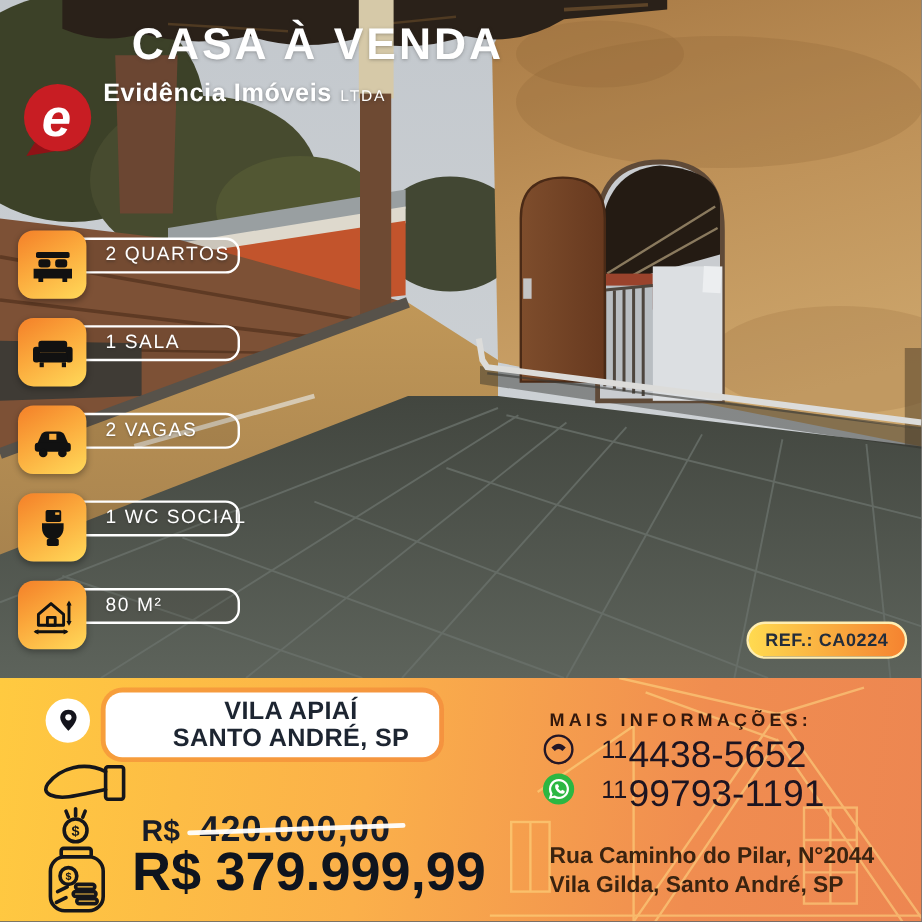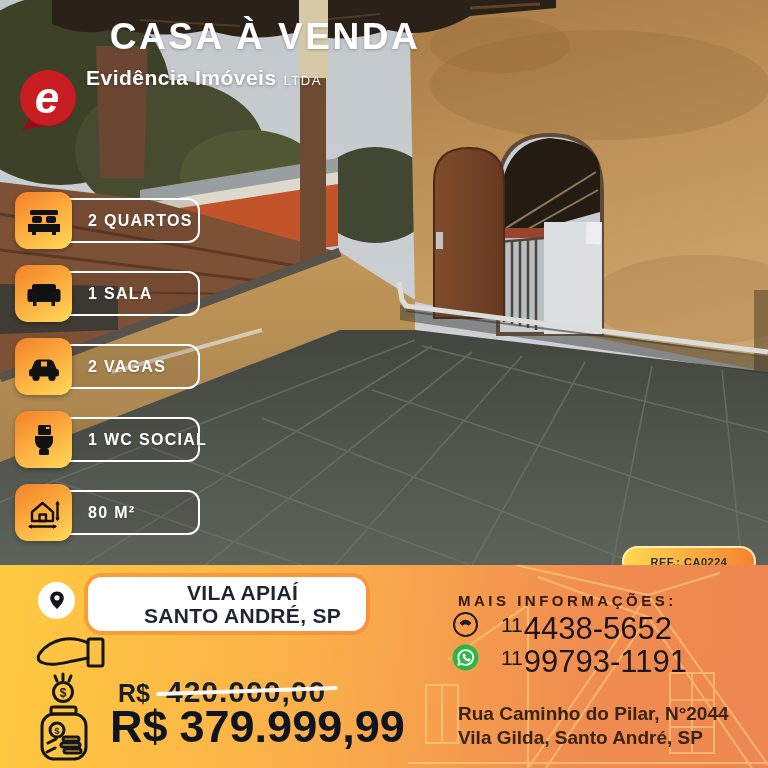--- a/index.html
+++ b/index.html
@@ -16,32 +16,32 @@
   .logo-col{display:flex;flex-direction:column;}
   .brand-line{display:flex;align-items:baseline;gap:7px;color:#fff;
               text-shadow:0 1px 3px rgba(40,40,40,.45);}
   .brand{font-size:21px;font-weight:700;letter-spacing:.5px;text-align:center;}
   .ltda{font-size:13px;font-weight:400;letter-spacing:1.5px;}
   .creci{margin-top:3px;text-align:center;font-size:14px;font-weight:700;
          letter-spacing:1.5px;color:#fff;text-shadow:0 1px 3px rgba(40,40,40,.45);}
   
   .features{position:absolute;left:15px;top:192px;display:flex;flex-direction:column;gap:16px;}
   .feature{position:relative;width:185px;height:57px;}
-  .pill{position:absolute;left:35px;top:6px;right:0;height:45px;border:2px solid #fff;
+  .pill{position:absolute;left:35px;top:6px;right:0;height:30px;border:2px solid #fff;
         border-radius:12px;background:rgba(35,30,22,.10);display:flex;align-items:center;
-        padding-left:36px;color:#fff;font-size:16px;font-weight:700;letter-spacing:1.3px;
+        padding-left:36px;color:#fff;font-size:16px;font-weight:400;letter-spacing:1.3px;
         text-shadow:0 1px 2px rgba(40,40,40,.4);white-space:nowrap;}
   .iconbox{position:absolute;left:0;top:0;width:57px;height:57px;border-radius:13px;
            background:linear-gradient(150deg,#f5872c 8%,#fba93c 45%,#ffd557 95%);
            box-shadow:0 2px 5px rgba(0,0,0,.3);display:flex;align-items:center;justify-content:center;}
   
   .ref-badge{position:absolute;left:622px;top:518px;width:134px;height:31px;border-radius:17px;
              background:linear-gradient(90deg,#ffda50,#f58330);border:2px solid #ffeeb2;
-             display:flex;align-items:center;justify-content:center;font-size:11px;
-             font-weight:700;color:#232d3b;letter-spacing:.5px;margin-top:28px;}
+             display:flex;align-items:center;justify-content:center;font-size:15px;
+             font-weight:700;color:#232d3b;letter-spacing:.5px;}
   
   .band{position:absolute;left:0;top:565px;width:768px;height:203px;overflow:hidden;
         background:linear-gradient(97deg,#ffca40 0%,#fbb04a 40%,#f08d50 75%,#ed8651 100%);}
   .wireframe{position:absolute;right:0;top:0;opacity:.5;}
   .pin-wrap{position:absolute;left:38px;top:17px;width:37px;height:37px;background:#fff;
             border-radius:50%;display:flex;align-items:center;justify-content:center;}
   .loc-box{position:absolute;left:88px;top:12px;width:278px;height:54px;background:#fff;
            border-radius:14px;box-shadow:0 0 0 4px rgba(242,133,55,.6);
            display:flex;flex-direction:column;align-items:center;justify-content:center;
            line-height:1.1;color:#1d2531;font-weight:700;font-size:21px;letter-spacing:.3px;padding-left:31px;}

